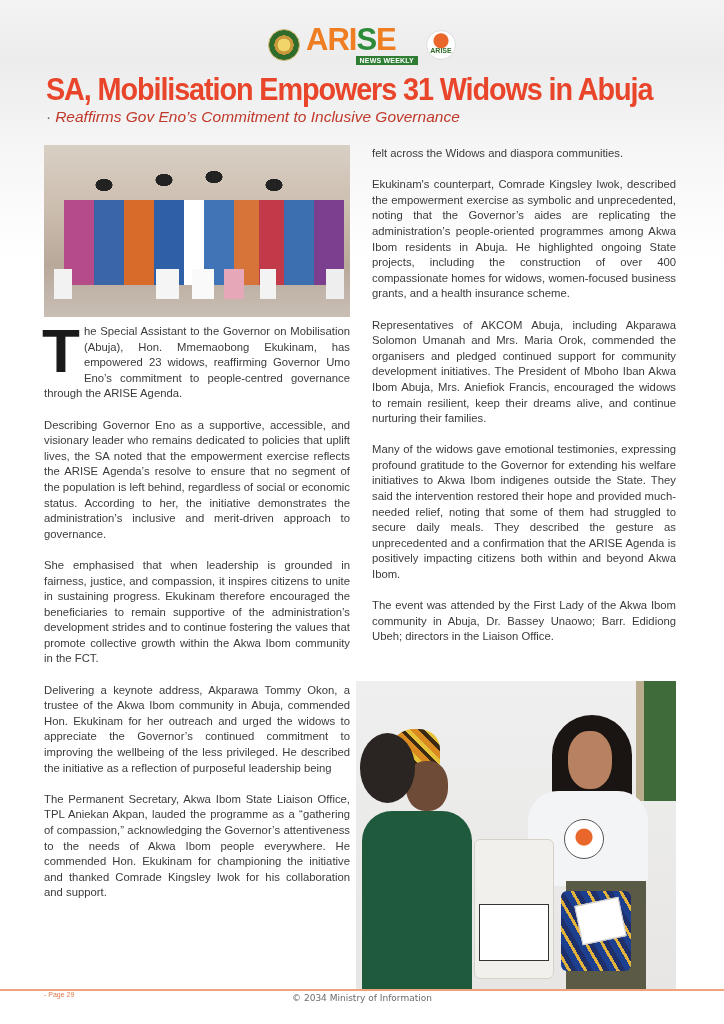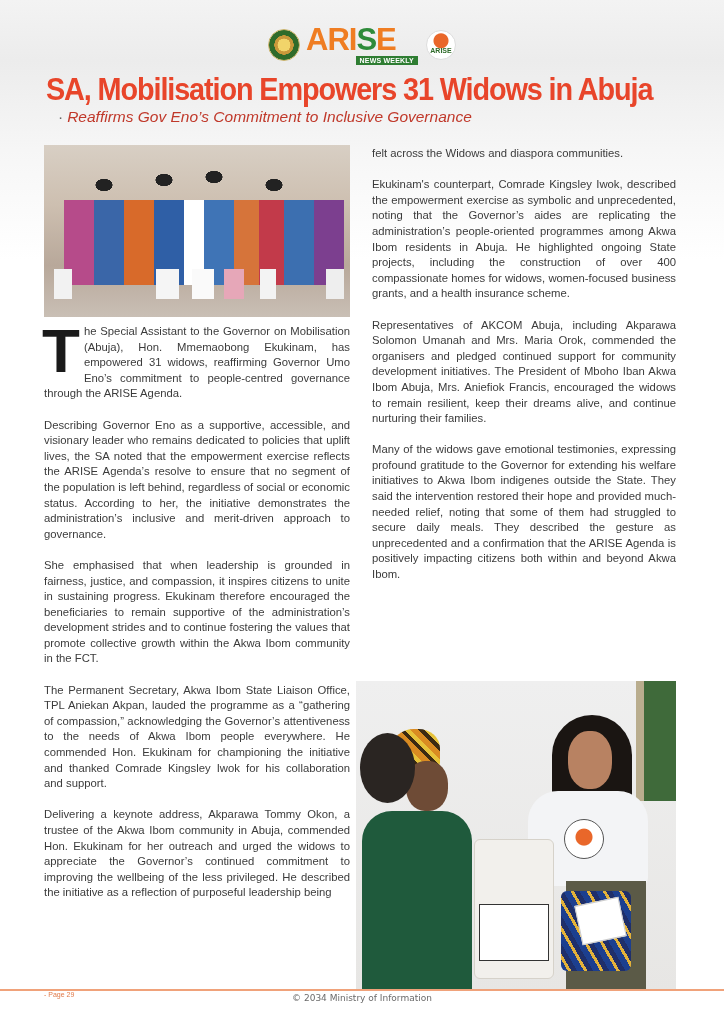--- a/index.html
+++ b/index.html
@@ -38,21 +38,21 @@
     background-image: radial-gradient(circle at 50% 35%, #e9672a 0 7px, transparent 8px);
   }
   
   .headline {
     position: absolute; left: 46px; top: 72px; width: 640px;
     font-family: "Liberation Sans", sans-serif; font-weight: 700; font-size: 31px;
     color: #e8452a; letter-spacing: -1.2px; transform: scaleX(0.93); transform-origin: left;
     white-space: nowrap;
   }
   .subhead {
-    position: absolute; left: 58px; top: 108px;
+    position: absolute; left: 46px; top: 108px;
     font-family: "Liberation Sans", sans-serif; font-style: italic; font-size: 15.5px;
     color: #c0392b; white-space: nowrap;
   }
   .subhead .dot { color: #666; font-style: normal; margin-right: 4px; }
   
   .photo { position: absolute; overflow: hidden; }
   .photo-group {
     left: 44px; top: 145px; width: 306px; height: 172px;
     background:
       radial-gradient(ellipse 14px 10px at 60px 40px, #222 60%, transparent 62%),
@@ -171,32 +171,33 @@
 <h1 class="headline">SA, Mobilisation Empowers 31 Widows in Abuja</h1>
 <div class="subhead">
   <span class="dot">·</span><span>Reaffirms Gov Eno’s Commitment to Inclusive Governance</span>
 </div>
 
 <div class="photo photo-group">
   <div class="bags"></div>
 </div>
 
 <div class="col col-left">
-  <p><span class="dropcap">T</span><span>he Special Assistant to the Governor on Mobilisation (Abuja), Hon. Mmemaobong Ekukinam, has empowered 31 widows, reaffirming Governor Umo Eno’s commitment to people-centred governance through the ARISE Agenda.</span></p>
+  <p><span class="dropcap">T</span><span>he Special Assistant to the Governor on Mobilisation (Abuja), Hon. Mmemaobong Ekukinam, has empowered 23 widows, reaffirming Governor Umo Eno’s commitment to people-centred governance through the ARISE Agenda.</span></p>
   <p>Describing Governor Eno as a supportive, accessible, and visionary leader who remains dedicated to policies that uplift lives, the SA noted that the empowerment exercise reflects the ARISE Agenda’s resolve to ensure that no segment of the population is left behind, regardless of social or economic status. According to her, the initiative demonstrates the administration’s inclusive and merit-driven approach to governance.</p>
   <p>She emphasised that when leadership is grounded in fairness, justice, and compassion, it inspires citizens to unite in sustaining progress. Ekukinam therefore encouraged the beneficiaries to remain supportive of the administration’s development strides and to continue fostering the values that promote collective growth within the Akwa Ibom community in the FCT.</p>
+  <p>Delivering a keynote address, Akparawa Tommy Okon, a trustee of the Akwa Ibom community in Abuja, commended Hon. Ekukinam for her outreach and urged the widows to appreciate the Governor’s continued commitment to improving the wellbeing of the less privileged. He described the initiative as a reflection of purposeful leadership being</p>
   <p>The Permanent Secretary, Akwa Ibom State Liaison Office, TPL Aniekan Akpan, lauded the programme as a “gathering of compassion,” acknowledging the Governor’s attentiveness to the needs of Akwa Ibom people everywhere. He commended Hon. Ekukinam for championing the initiative and thanked Comrade Kingsley Iwok for his collaboration and support.</p>
-  <p>Delivering a keynote address, Akparawa Tommy Okon, a trustee of the Akwa Ibom community in Abuja, commended Hon. Ekukinam for her outreach and urged the widows to appreciate the Governor’s continued commitment to improving the wellbeing of the less privileged. He described the initiative as a reflection of purposeful leadership being</p>
 </div>
 
 <div class="col col-right">
   <p>felt across the Widows and diaspora communities.</p>
   <p>Ekukinam's counterpart,  Comrade Kingsley Iwok, described the empowerment exercise as symbolic and unprecedented, noting that the Governor’s aides are replicating the administration’s people-oriented programmes among Akwa Ibom residents in Abuja. He highlighted ongoing State projects, including the construction of over 400 compassionate homes for widows, women-focused business grants, and a health insurance scheme.</p>
   <p>Representatives of AKCOM Abuja, including Akparawa Solomon Umanah and Mrs. Maria Orok, commended the organisers and pledged continued support for community development initiatives. The President of Mboho Iban Akwa Ibom Abuja, Mrs. Aniefiok Francis, encouraged the widows to remain resilient, keep their dreams alive, and continue nurturing their families.</p>
   <p>Many of the widows gave emotional testimonies, expressing profound gratitude to the Governor for extending his welfare initiatives to Akwa Ibom indigenes outside the State. They said the intervention restored their hope and provided much-needed relief, noting that some of them had struggled to secure daily meals. They described the gesture as unprecedented and a confirmation that the ARISE Agenda is positively impacting citizens both within and beyond Akwa Ibom.</p>
+  <p>The event was attended by the First Lady of the Akwa Ibom community in Abuja, Dr. Bassey Unaowo; Barr. Edidiong Ubeh; directors in the Liaison Office.</p>
 </div>
 
 <div class="photo photo-handover">
   <div class="frame"></div>
   <div class="hair"></div>
   <div class="face3"></div>
   <div class="tshirt"></div>
   <div class="logo"></div>
   <div class="trousers"></div>
   <div class="fabric"></div>

